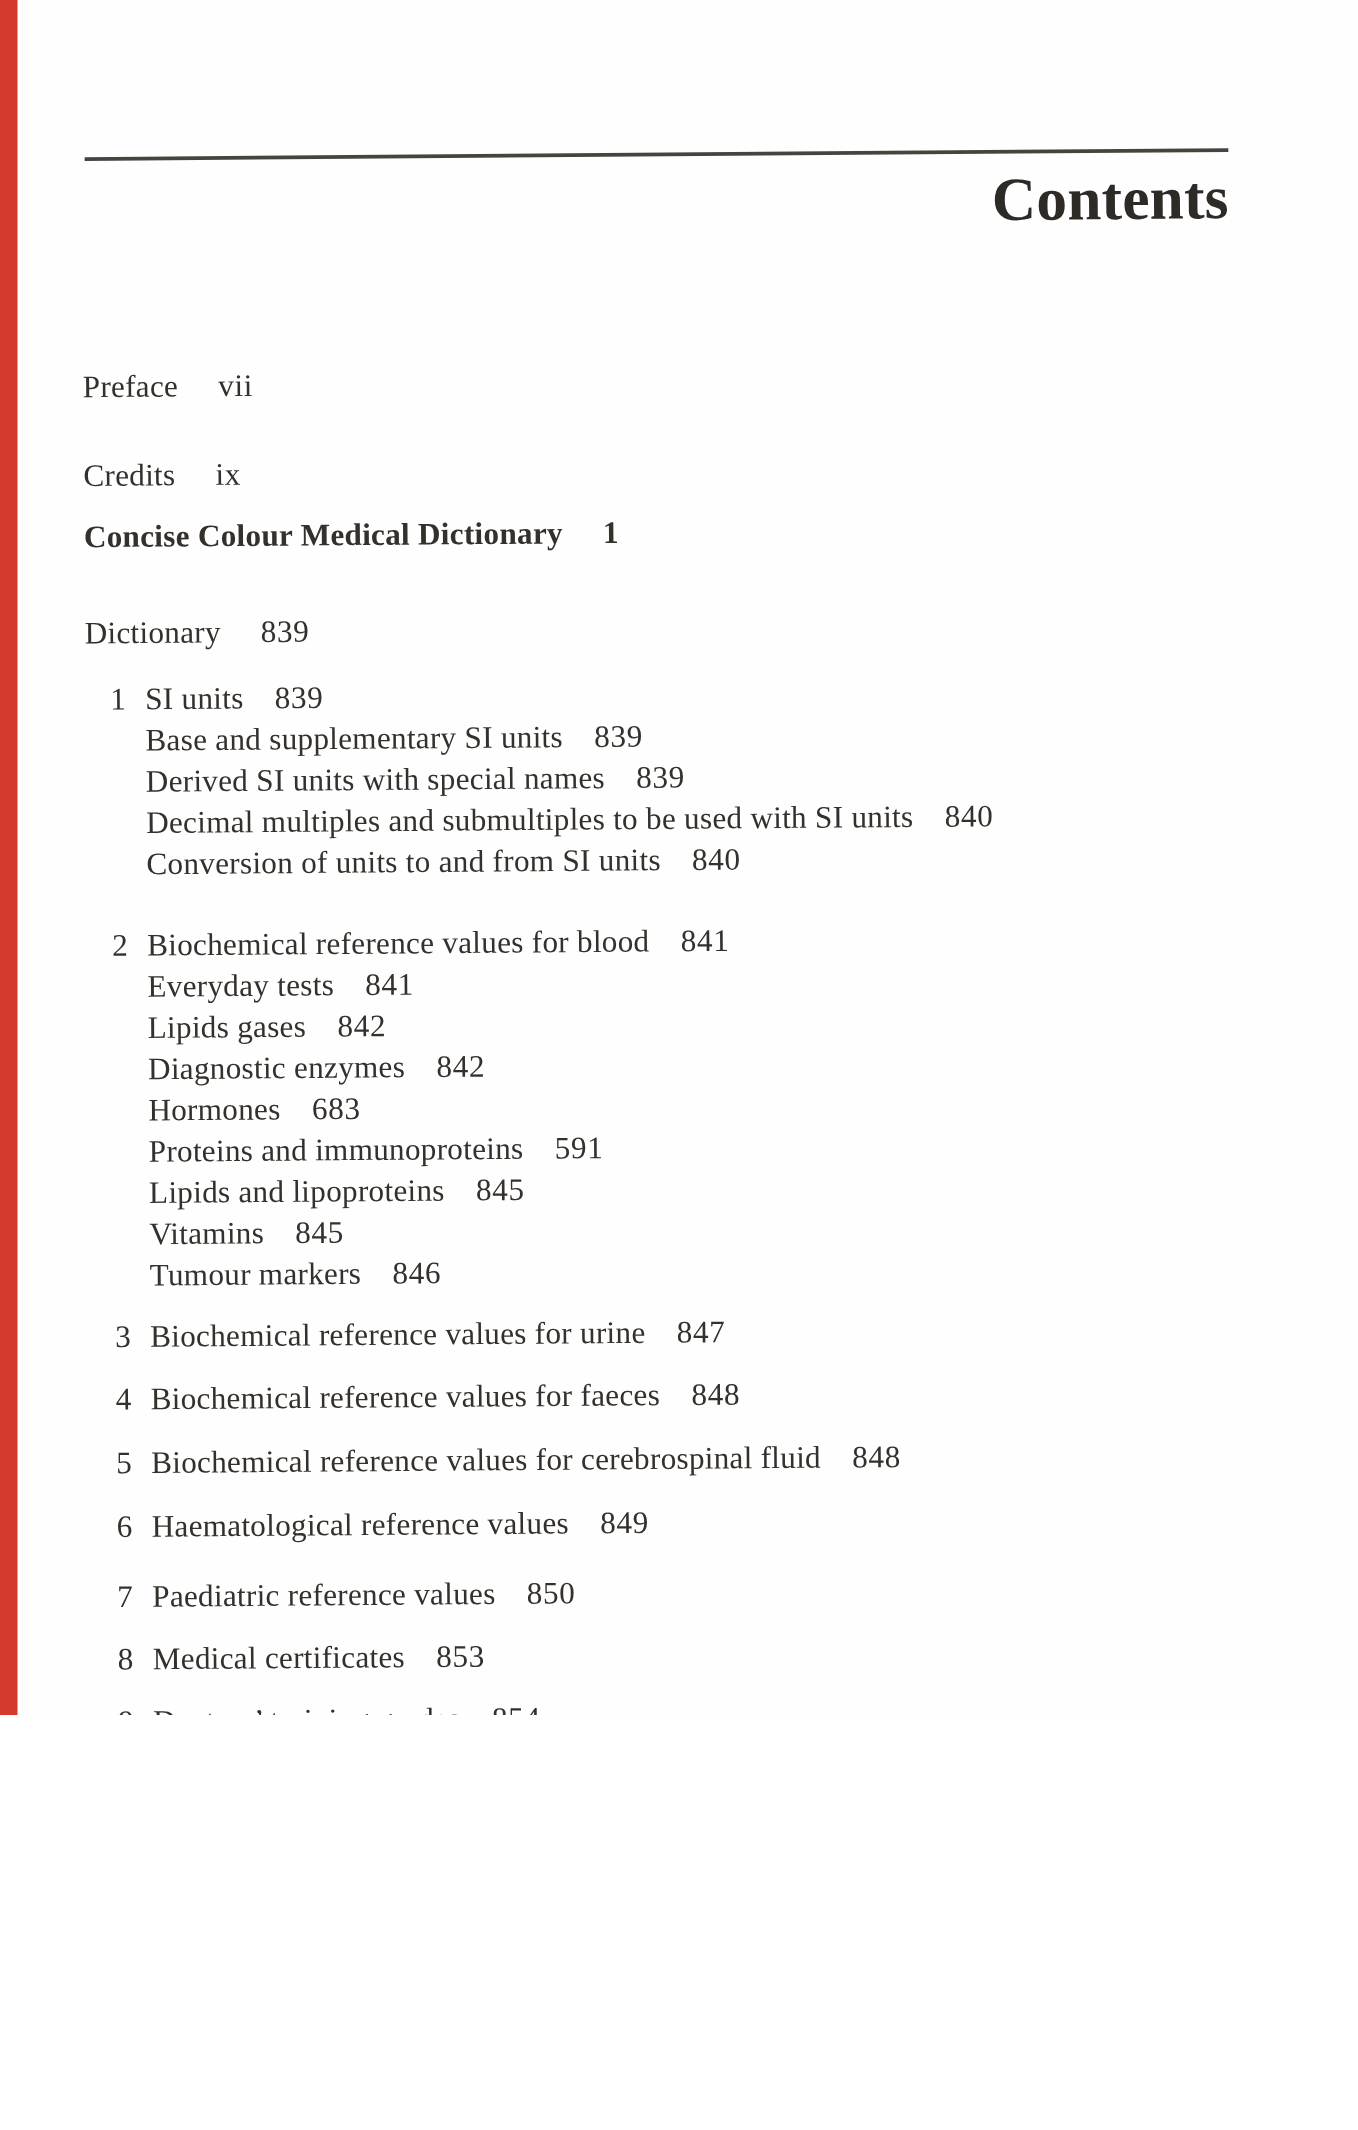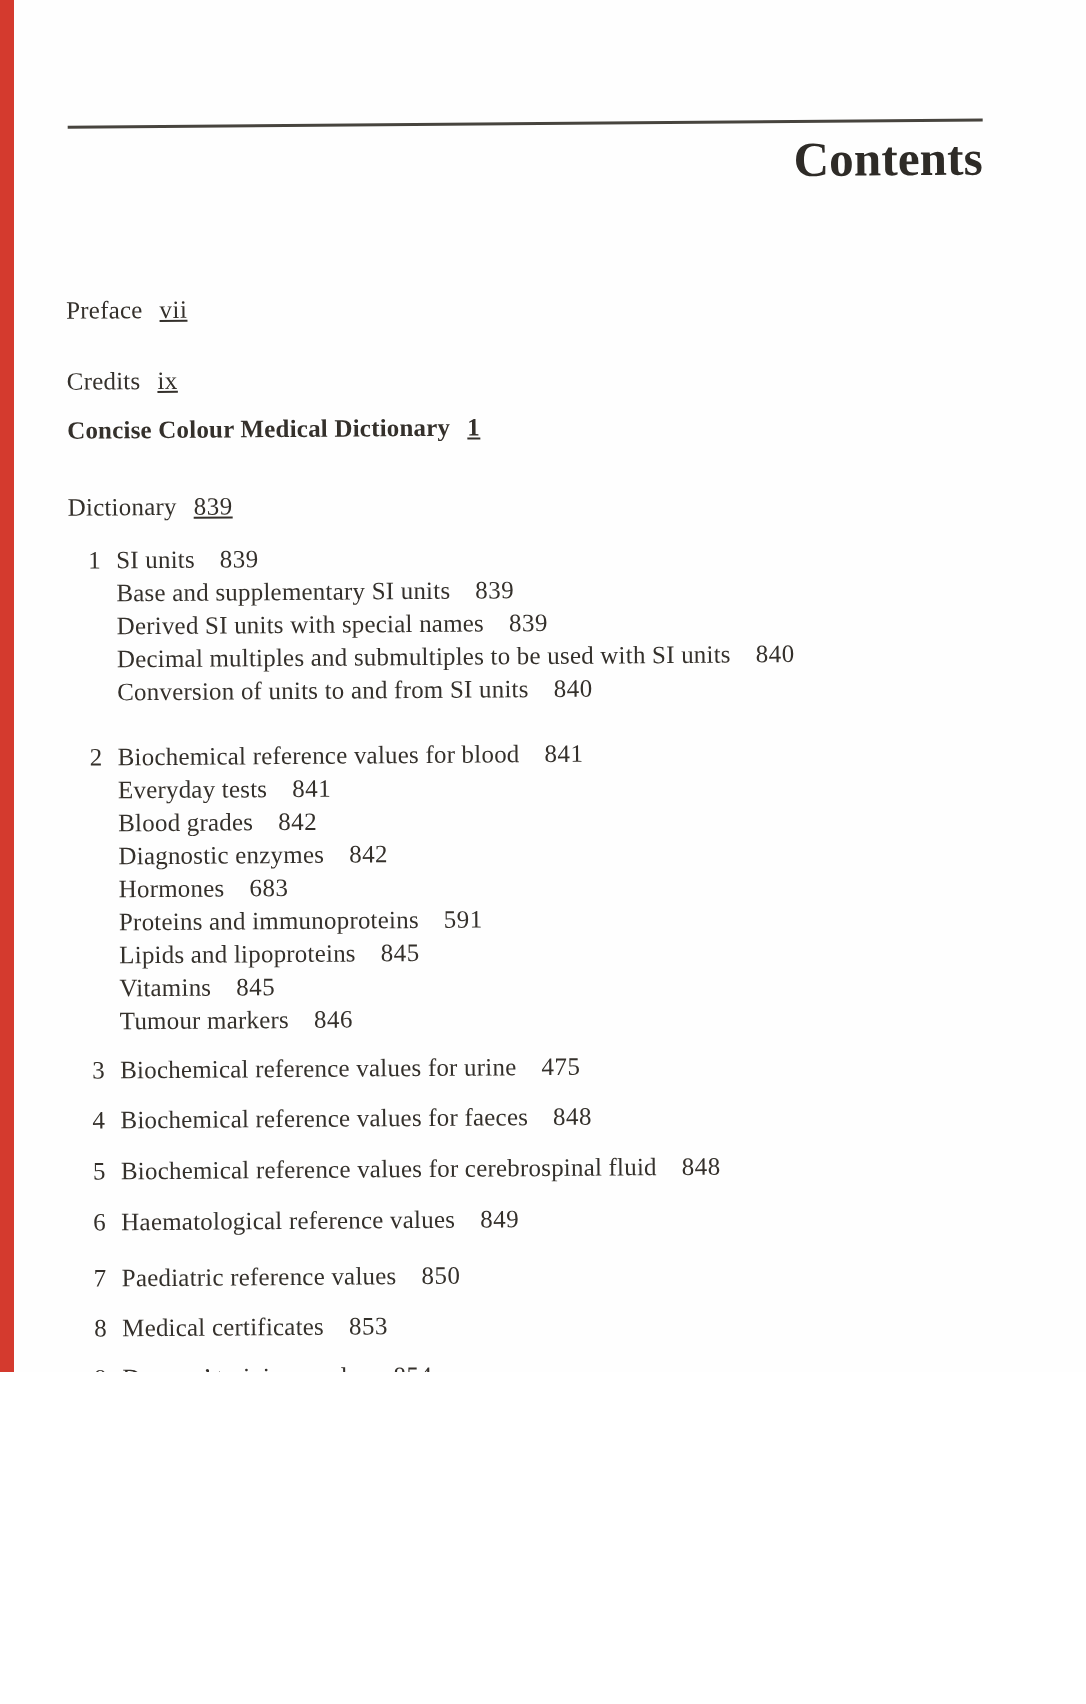--- a/index.html
+++ b/index.html
@@ -37,21 +37,21 @@
     margin: 0;
     font-size: 49px; font-weight: 700;
     color: #2e2b27;
   }
   .front-line {
     position: absolute; left: 70px;
     font-size: 25px; line-height: 30px;
     white-space: nowrap;
   }
   .front-line.bold { font-weight: 700; }
-  .front-line .pg { margin-left: 17px; text-decoration: underline; }
+  .front-line .pg { margin-left: 32px; }
   .appendix-item {
     position: absolute; left: 118px; right: 40px;
   }
   .toc-line {
     position: relative;
     font-size: 25px; line-height: 33px;
     white-space: nowrap;
   }
   .toc-line .num {
     position: absolute; left: -28px; top: 0;
@@ -85,30 +85,30 @@
         <div class="appendix-item" style="top: 540px;">
           <div class="toc-line main"><span class="num">1</span><span class="lbl">SI units</span><span class="pg">839</span></div>
           <div class="toc-line sub"><span class="lbl">Base and supplementary SI units</span><span class="pg">839</span></div>
           <div class="toc-line sub"><span class="lbl">Derived SI units with special names</span><span class="pg">839</span></div>
           <div class="toc-line sub"><span class="lbl">Decimal multiples and submultiples to be used with SI units</span><span class="pg">840</span></div>
           <div class="toc-line sub"><span class="lbl">Conversion of units to and from SI units</span><span class="pg">840</span></div>
         </div>
         <div class="appendix-item" style="top: 737px;">
           <div class="toc-line main"><span class="num">2</span><span class="lbl">Biochemical reference values for blood</span><span class="pg">841</span></div>
           <div class="toc-line sub"><span class="lbl">Everyday tests</span><span class="pg">841</span></div>
-          <div class="toc-line sub"><span class="lbl">Blood grades</span><span class="pg">842</span></div>
+          <div class="toc-line sub"><span class="lbl">Lipids gases</span><span class="pg">842</span></div>
           <div class="toc-line sub"><span class="lbl">Diagnostic enzymes</span><span class="pg">842</span></div>
           <div class="toc-line sub"><span class="lbl">Hormones</span><span class="pg">683</span></div>
           <div class="toc-line sub"><span class="lbl">Proteins and immunoproteins</span><span class="pg">591</span></div>
           <div class="toc-line sub"><span class="lbl">Lipids and lipoproteins</span><span class="pg">845</span></div>
           <div class="toc-line sub"><span class="lbl">Vitamins</span><span class="pg">845</span></div>
           <div class="toc-line sub"><span class="lbl">Tumour markers</span><span class="pg">846</span></div>
         </div>
         <div class="appendix-item" style="top: 1050px;">
-          <div class="toc-line main"><span class="num">3</span><span class="lbl">Biochemical reference values for urine</span><span class="pg">475</span></div>
+          <div class="toc-line main"><span class="num">3</span><span class="lbl">Biochemical reference values for urine</span><span class="pg">847</span></div>
         </div>
         <div class="appendix-item" style="top: 1100px;">
           <div class="toc-line main"><span class="num">4</span><span class="lbl">Biochemical reference values for faeces</span><span class="pg">848</span></div>
         </div>
         <div class="appendix-item" style="top: 1151px;">
           <div class="toc-line main"><span class="num">5</span><span class="lbl">Biochemical reference values for cerebrospinal fluid</span><span class="pg">848</span></div>
         </div>
         <div class="appendix-item" style="top: 1202px;">
           <div class="toc-line main"><span class="num">6</span><span class="lbl">Haematological reference values</span><span class="pg">849</span></div>
         </div>

